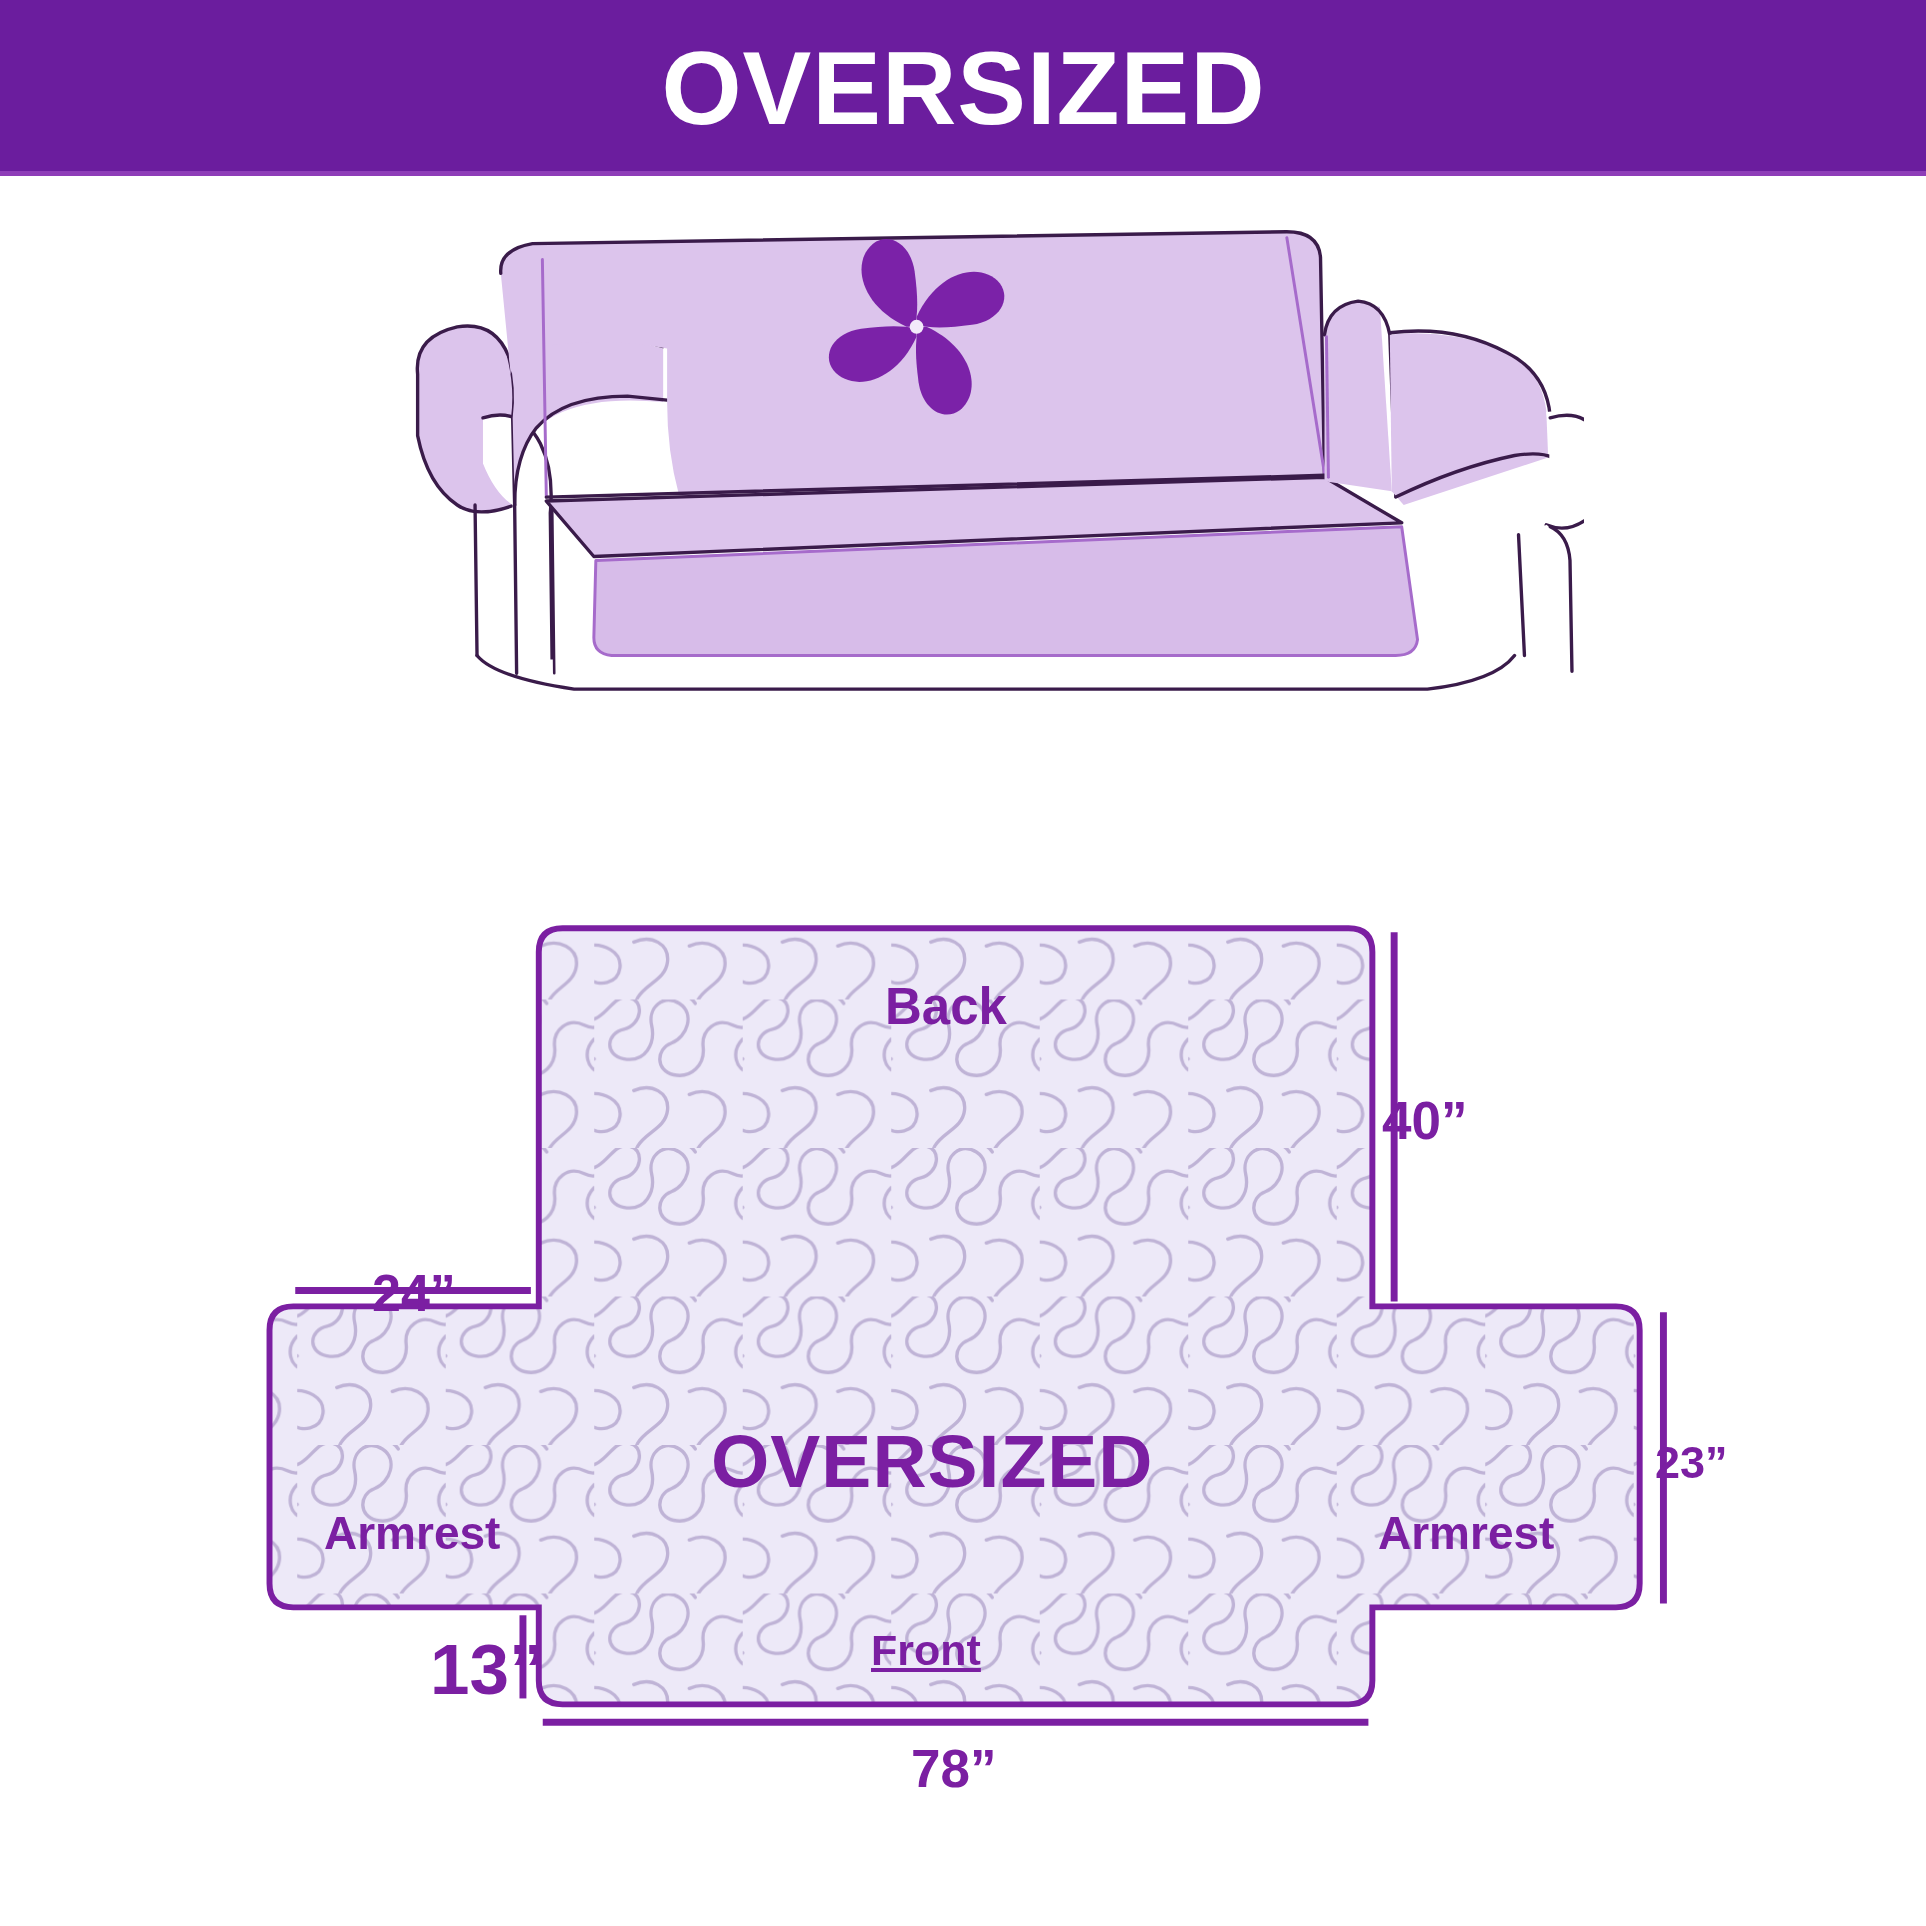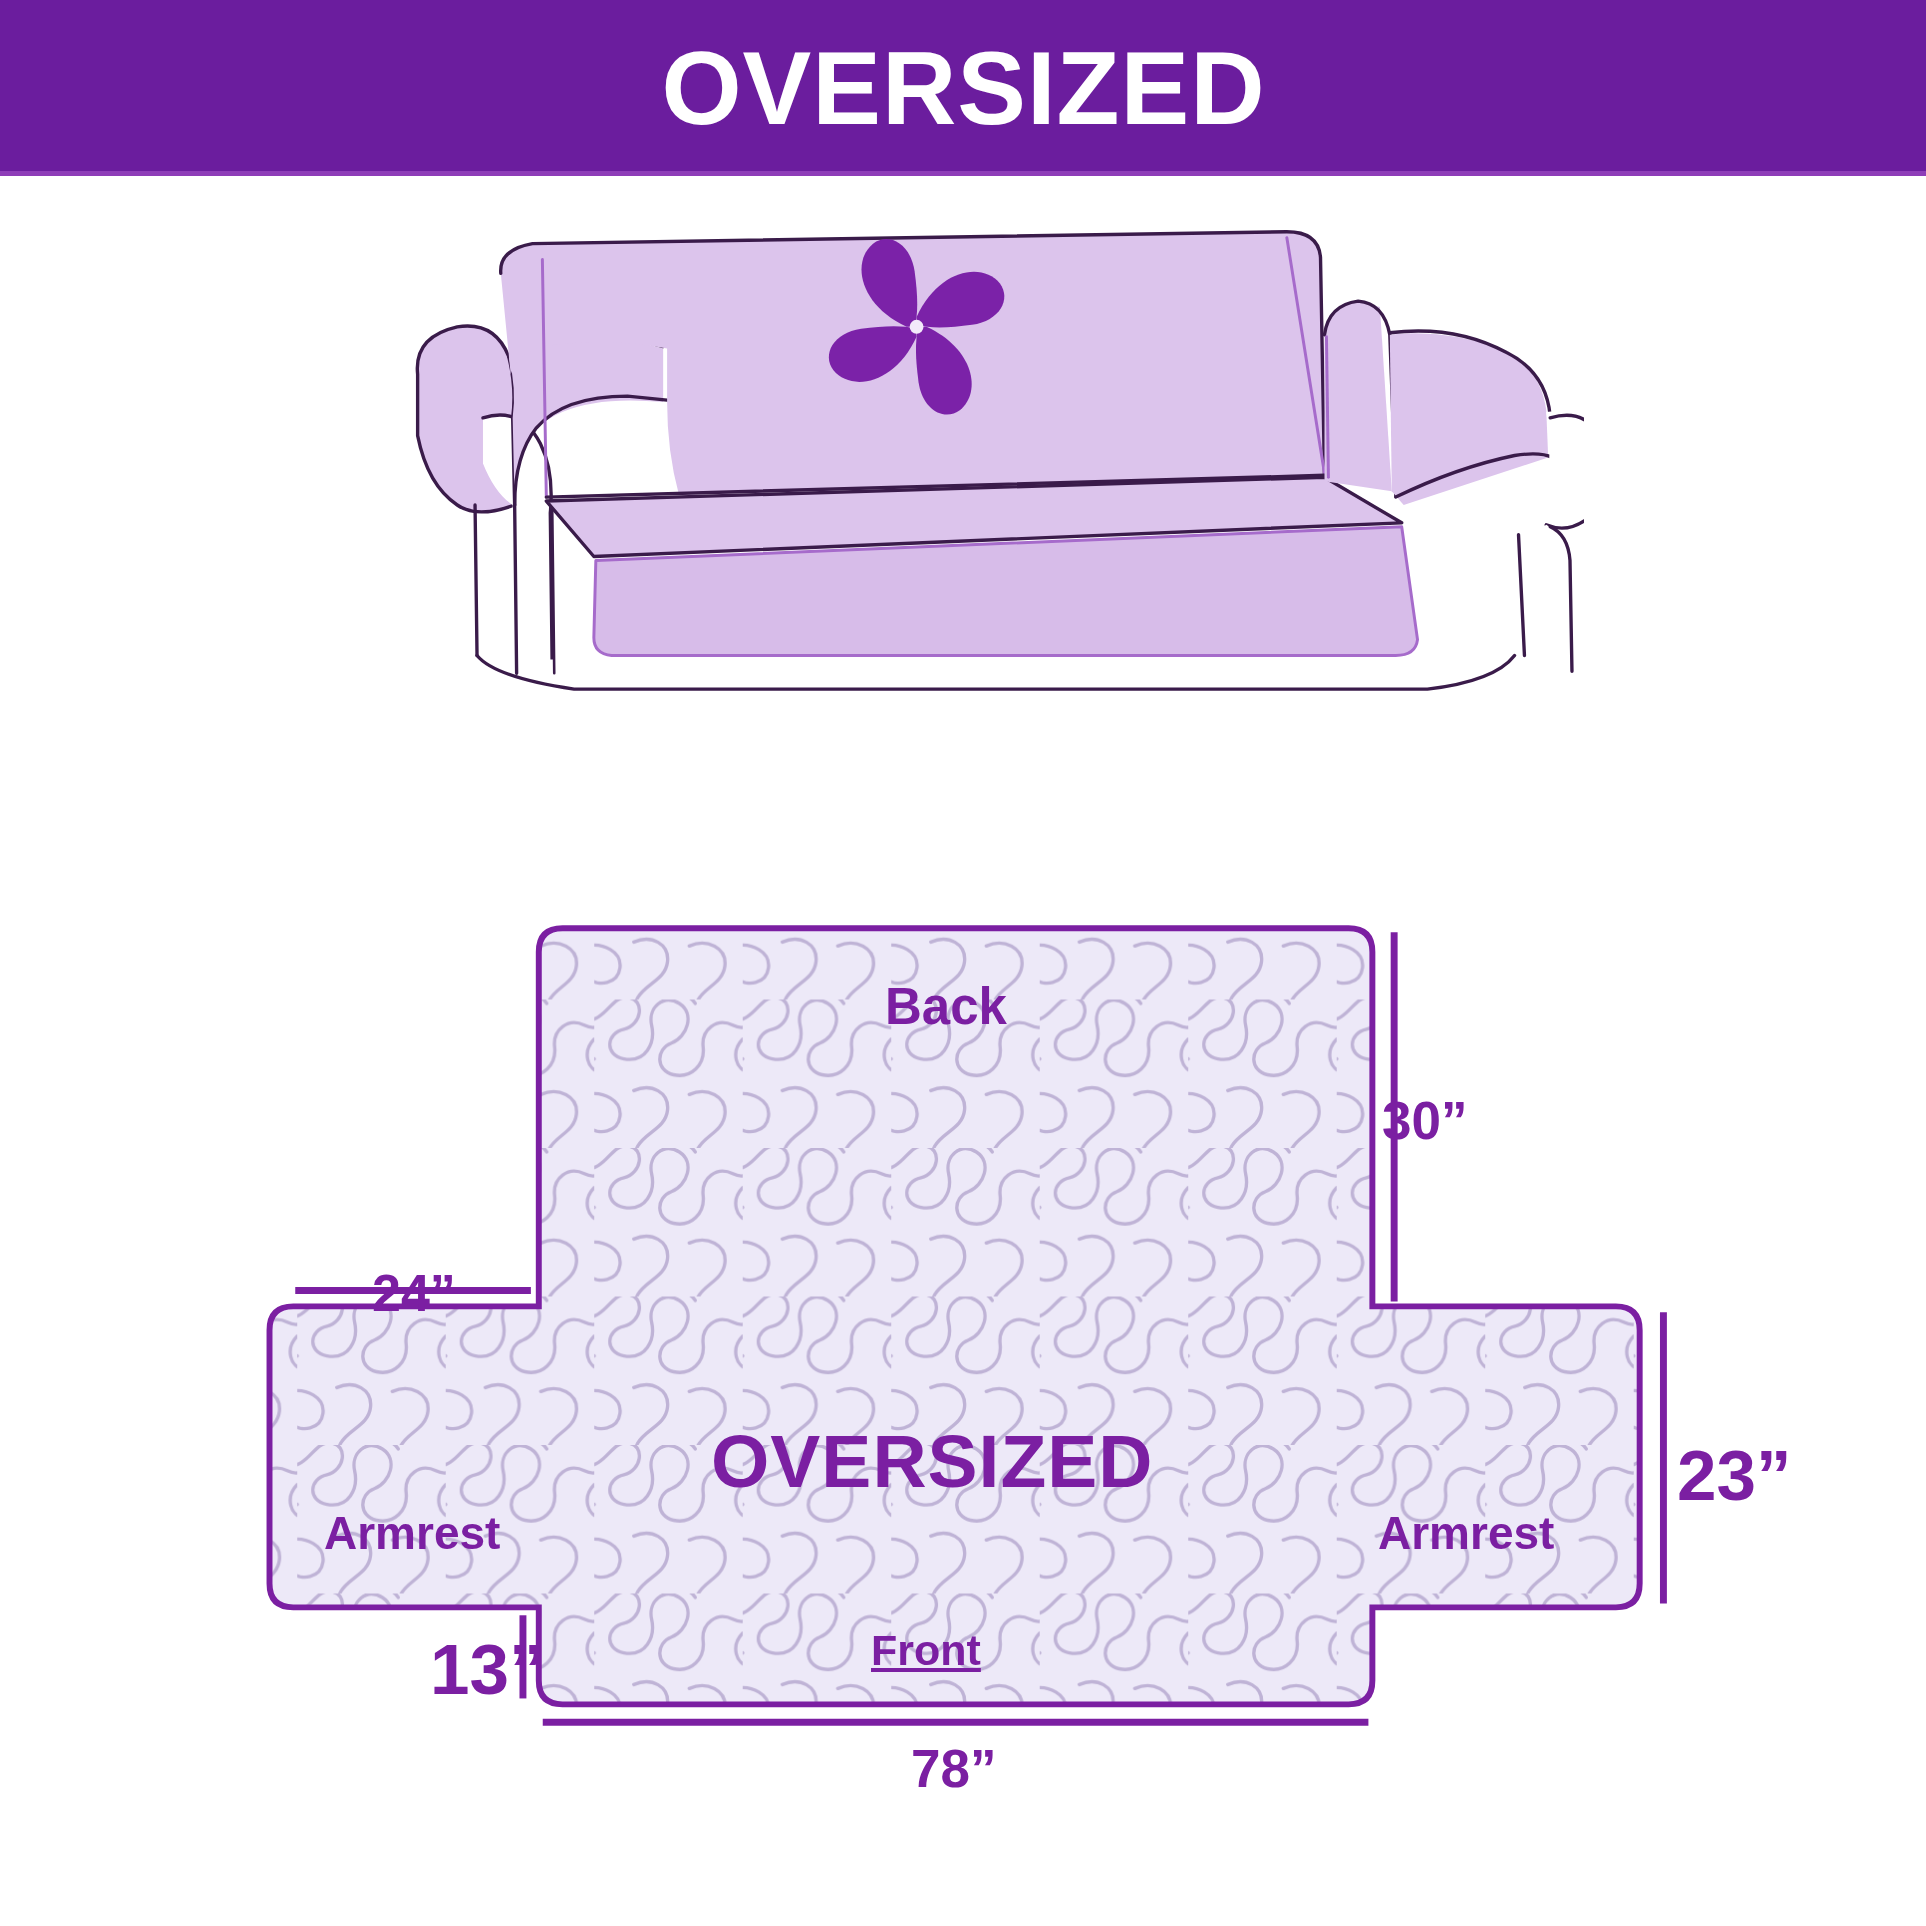--- a/index.html
+++ b/index.html
@@ -66,21 +66,21 @@
   .dim-label {
     position: absolute;
     color: #7B1FA2;
     font-weight: bold;
     font-family: "Liberation Sans", sans-serif;
     white-space: nowrap;
     line-height: 1;
   }
   .label-24   { left: 372px;  top: 1267px; font-size: 52px; }
   .label-40   { left: 1382px; top: 1094px; font-size: 53px; }
-  .label-23   { left: 1655px; top: 1440px; font-size: 71px; margin-left: 22px; }
+  .label-23   { left: 1655px; top: 1440px; font-size: 45px; }
   .label-13   { left: 430px;  top: 1634px; font-size: 71px; }
   .label-78   { left: 911px;  top: 1742px; font-size: 53px; text-align: center; }
   .label-back     { left: 885px;  top: 945px;  font-size: 51px; margin-top: 36px; }
   .label-front    { left: 871px;  top: 1629px; font-size: 43px; text-decoration: underline; }
   .label-armrest-left  { left: 324px;  top: 1510px; font-size: 46px; }
   .label-armrest-right { left: 1378px; top: 1510px; font-size: 46px; }
   .label-oversized-center {
     left: 711px; top: 1424px;
     font-size: 75px;
     letter-spacing: 1px;
@@ -293,20 +293,20 @@
 <div class="dim-label label-oversized-center">OVERSIZED</div>
 
 <div class="dim-label label-front">Front</div>
 
 <div class="dim-label label-armrest-left">Armrest</div>
 
 <div class="dim-label label-armrest-right">Armrest</div>
 
 <div class="dim-label label-24">24”</div>
 
-<div class="dim-label label-40">30”</div>
+<div class="dim-label label-40">40”</div>
 
 <div class="dim-label label-23">23”</div>
 
 <div class="dim-label label-13">13”</div>
 
 <div class="dim-label label-78">78”</div>
 
 
 </body></html>

